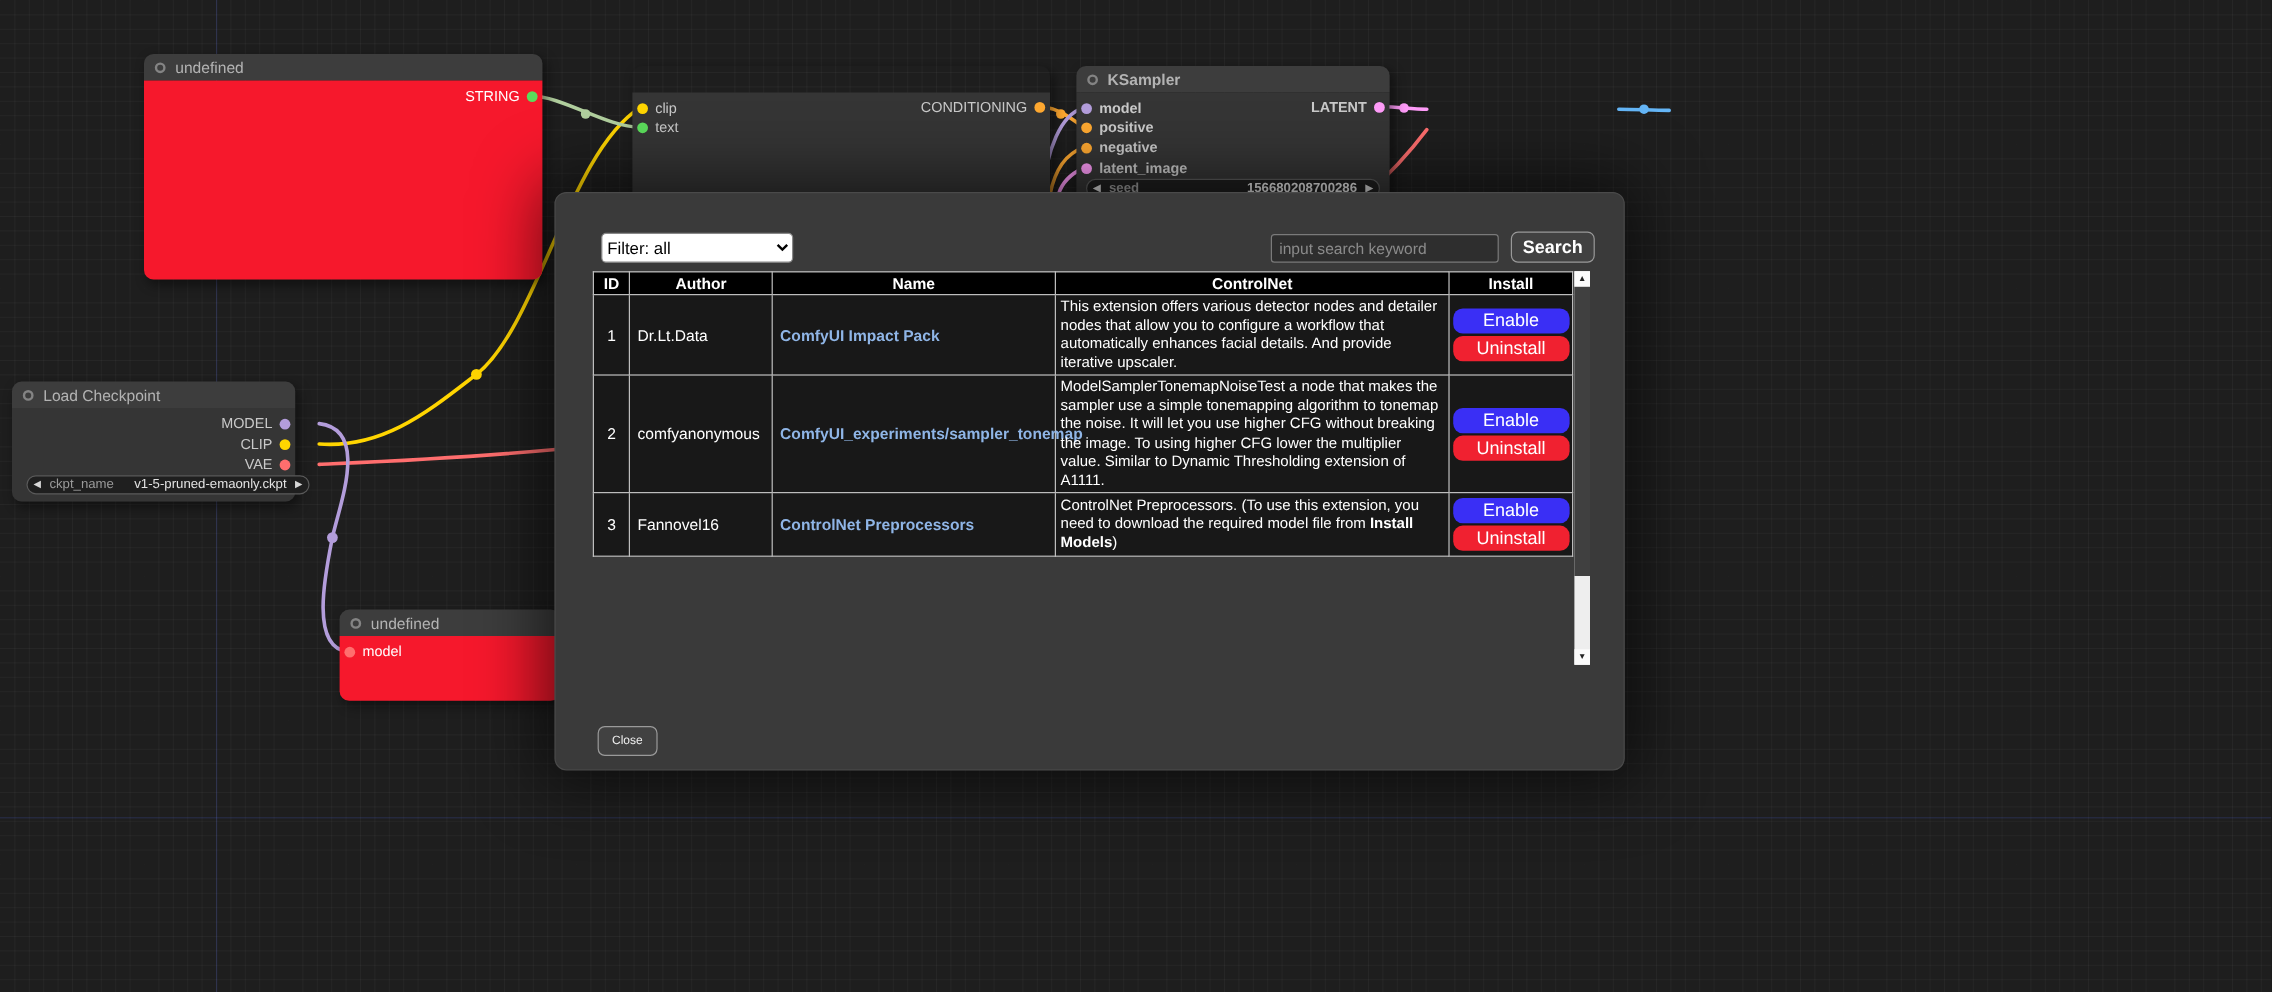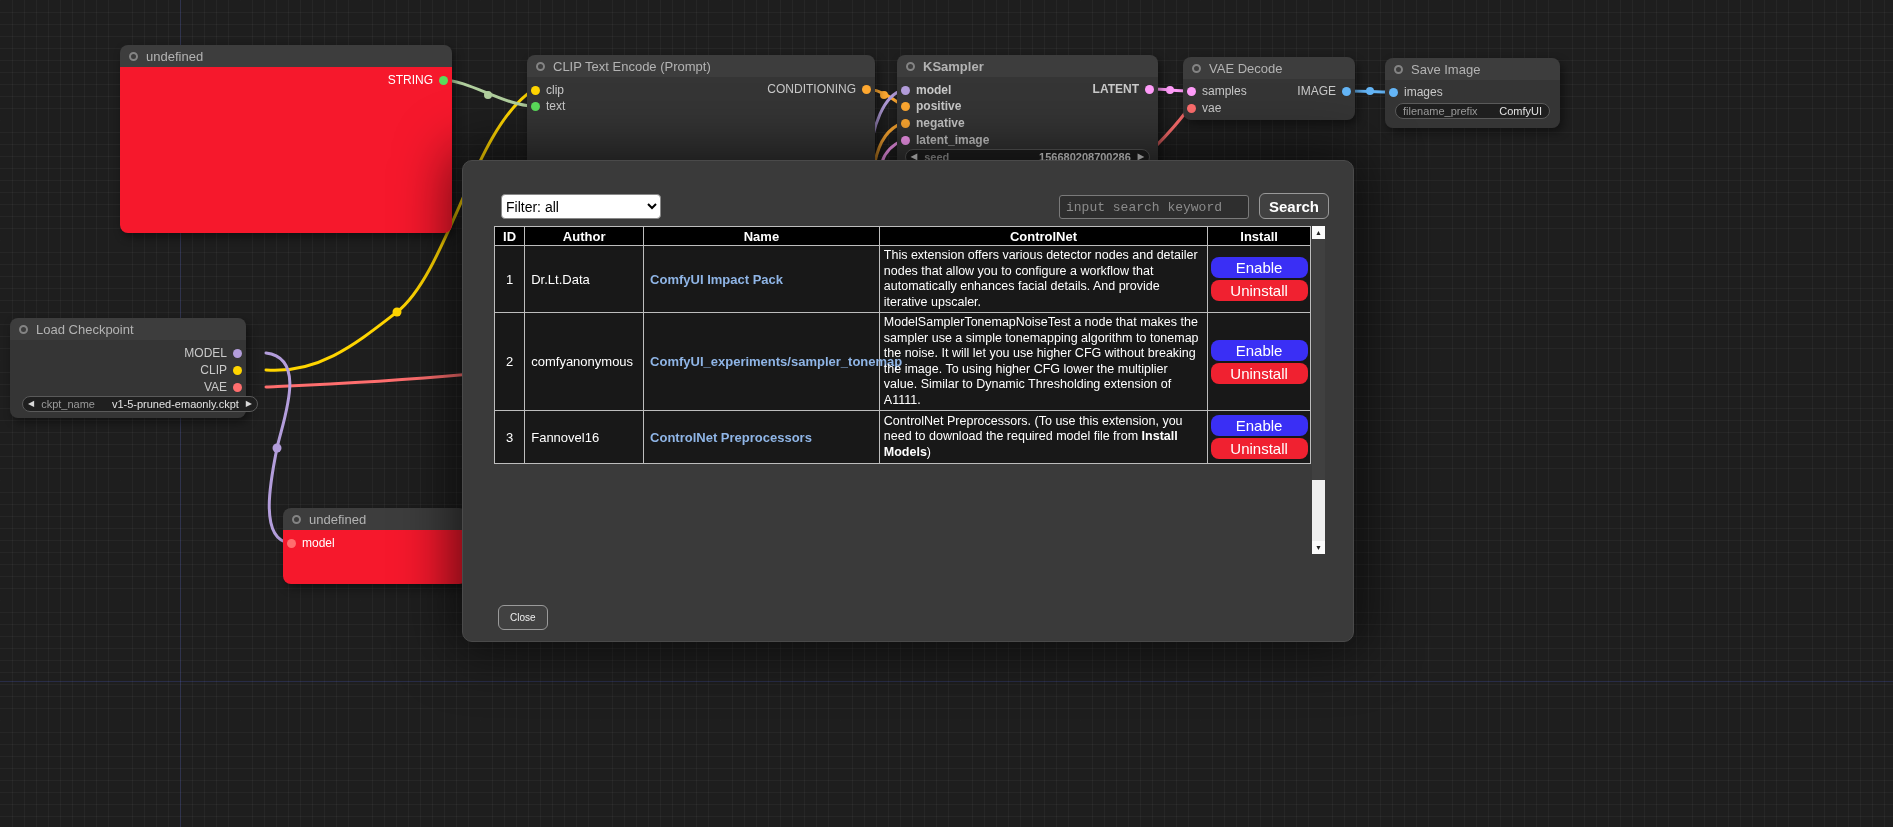--- a/index.html
+++ b/index.html
@@ -44,21 +44,21 @@
   .w-value{flex:1;text-align:right;color:#e2e2e2;margin-right:7px;white-space:nowrap;overflow:hidden;}
   .widget.plain .w-label{margin-left:2px;}
   .widget.plain .w-value{margin-right:2px;}
 
   
   .dialog{position:absolute;left:462px;top:160px;width:890px;height:480px;background:#3a3a3a;
     border:1px solid #4a4a4a;border-radius:10px;box-shadow:0 0 55px 10px rgba(0,0,0,.6);z-index:10;}
   .filter-select{position:absolute;left:38px;top:33px;width:160px;height:25px;font-size:14px;
     background:#fff;color:#000;border:1px solid #888;border-radius:4px;font-family:inherit;}
   .search-input{position:absolute;left:596px;top:34px;width:176px;height:22px;background:#2e2e2e;
-    border:1px solid #7a7a7a;border-radius:3px;color:#fca5a5;font-size:13px;padding:0 6px;font-family:Liberation Mono, monospace;}
+    border:1px solid #7a7a7a;border-radius:3px;color:#fca5a5;font-size:13px;padding:0 6px;font-family:Liberation Sans, sans-serif;}
   .search-input::placeholder{color:#8b8b8b;}
   .search-btn{position:absolute;left:796px;top:32px;height:26px;padding:1px 9px;background:#414141;
     border:1px solid #999;border-radius:6px;color:#fff;font-size:15px;font-family:inherit;cursor:pointer;font-weight:bold;}
   .table-wrap{position:absolute;left:31px;top:65px;width:831px;height:328px;}
   .ext-table{border-collapse:collapse;width:817px;table-layout:fixed;}
   .ext-table th{background:#000;color:#fff;font-size:13px;font-weight:bold;padding:1px 2px;border:1px solid #bdbdbd;height:16px;}
   .ext-table td{background:#181818;color:#fff;font-size:13px;border:1px solid #bdbdbd;vertical-align:middle;padding:2px 3px;}
   .col-id{text-align:center;}
   td.col-author,td.col-name{padding-left:6px;}
   td.col-desc{font-size:12.5px;line-height:15.5px;padding:2px 4px;}
@@ -108,24 +108,20 @@
       <span>undefined</span>
     </div>
     <div class="node-body"></div>
     <div class="slot out" style="top:28px;">
       <span class="pin pin-string"></span>
       <span>STRING</span>
     </div>
   </div>
 
   <div class="node" style="left:527px;top:55px;width:348px;height:115px;">
-    <div class="node-header">
-      <span class="collapse-dot"></span>
-      <span>CLIP Text Encode (Prompt)</span>
-    </div>
     <div class="node-body"></div>
     <div class="slot in" style="top:28px;">
       <span class="pin pin-clip"></span>
       <span>clip</span>
     </div>
     <div class="slot in" style="top:44px;">
       <span class="pin pin-string"></span>
       <span>text</span>
     </div>
     <div class="slot out" style="top:27px;">
@@ -161,55 +157,21 @@
       <span>LATENT</span>
     </div>
     <div class="widget" style="left:8px;top:94px;width:245px;">
       <span class="w-arrow">◀</span>
       <span class="w-label">seed</span>
       <span class="w-value">156680208700286</span>
       <span class="w-arrow">▶</span>
     </div>
   </div>
 
-  <div class="node" style="left:1183px;top:57px;width:172px;height:63px;">
-    <div class="node-header">
-      <span class="collapse-dot"></span>
-      <span>VAE Decode</span>
-    </div>
-    <div class="node-body"></div>
-    <div class="slot in" style="top:27px;">
-      <span class="pin pin-latent"></span>
-      <span>samples</span>
-    </div>
-    <div class="slot in" style="top:44px;">
-      <span class="pin pin-vae"></span>
-      <span>vae</span>
-    </div>
-    <div class="slot out" style="top:27px;">
-      <span class="pin pin-image"></span>
-      <span>IMAGE</span>
-    </div>
-  </div>
-
-  <div class="node" style="left:1385px;top:58px;width:175px;height:70px;">
-    <div class="node-header">
-      <span class="collapse-dot"></span>
-      <span>Save Image</span>
-    </div>
-    <div class="node-body"></div>
-    <div class="slot in" style="top:27px;">
-      <span class="pin pin-image"></span>
-      <span>images</span>
-    </div>
-    <div class="widget plain" style="left:10px;top:45px;width:155px;">
-      <span class="w-label">filename_prefix</span>
-      <span class="w-value">ComfyUI</span>
-    </div>
-  </div>
+
 
   <div class="node" style="left:10px;top:318px;width:236px;height:100px;">
     <div class="node-header">
       <span class="collapse-dot"></span>
       <span>Load Checkpoint</span>
     </div>
     <div class="node-body"></div>
     <div class="slot out" style="top:28px;">
       <span class="pin pin-model"></span>
       <span>MODEL</span>

